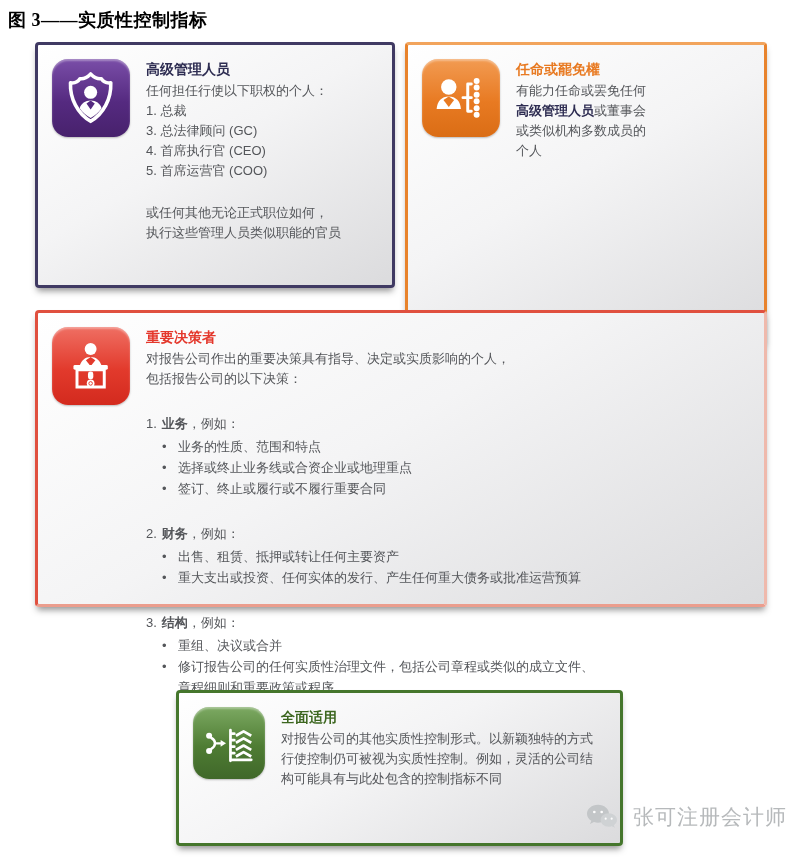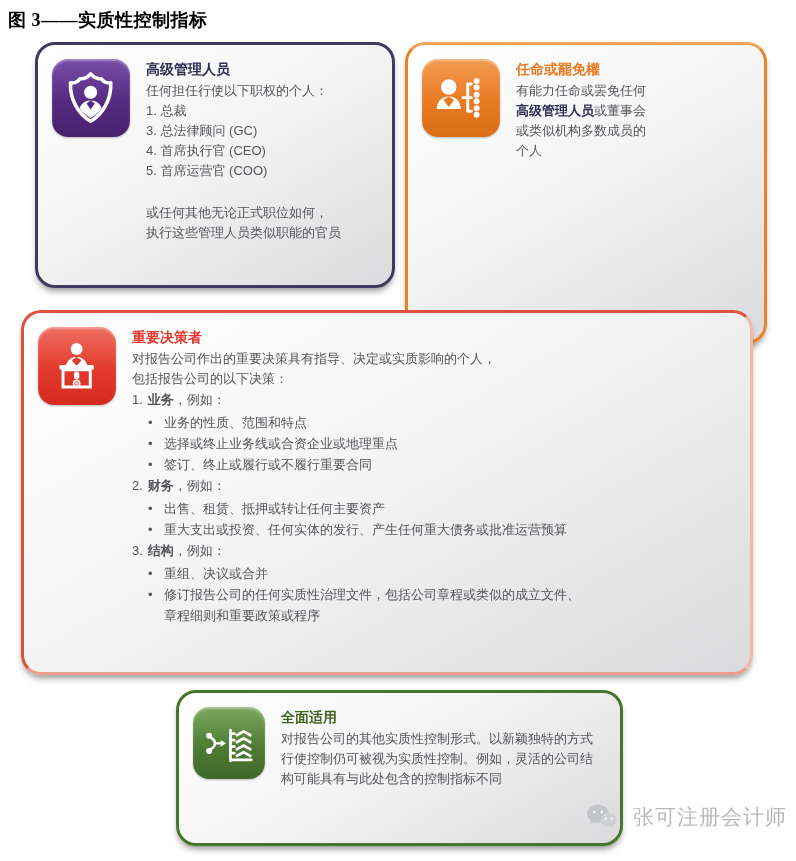--- a/index.html
+++ b/index.html
@@ -6,28 +6,28 @@
   body {
     width:796px; height:861px; background:#ffffff; position:relative;
     font-family:"Liberation Sans","DejaVu Sans",sans-serif; overflow:hidden;
   }
   .fig-title {
     position:absolute; left:8px; top:8px;
     font-family:"Liberation Serif","DejaVu Serif",serif;
     font-size:18px; font-weight:700; color:#000; letter-spacing:.5px;
   }
   .card {
-    position:absolute; border-radius:20px;
+    position:absolute; border-radius:4px;
     background:linear-gradient(150deg,#ffffff 0%,#f4f4f5 45%,#dbdbdd 100%);
     box-shadow:0 5px 6px -2px rgba(45,45,45,.5);
     padding:14px 14px 10px 14px; display:flex; align-items:flex-start;
   }
   .card-a { left:35px;  top:42px;  width:360px; height:246px; border:3px solid #403a63; }
   .card-b { left:405px; top:42px;  width:362px; height:302px; border:3px solid #e8832c; border-top-color:#f2a45c; }
-  .card-c { left:21px;  top:310px; width:732px; height:365px; border:3px solid #e0503f; border-right-color:#efb9ac; border-bottom-color:#eb9d8d; }
+  .card-c { left:35px;  top:310px; width:732px; height:297px; border:3px solid #e0503f; border-right-color:#efb9ac; border-bottom-color:#eb9d8d; }
   .card-d { left:176px; top:690px; width:447px; height:156px; border:3px solid #45762c; }
   .icon-tile {
     width:78px; height:78px; border-radius:16px; flex:0 0 auto;
     display:flex; align-items:center; justify-content:center;
     box-shadow:inset 0 2px 2px rgba(255,255,255,.35), 0 1px 2px rgba(0,0,0,.25);
     margin-right:16px;
   }
   .tile-purple { background:linear-gradient(180deg,#7a4ea8 0%,#552a80 55%,#47216c 100%); }
   .tile-orange { background:linear-gradient(180deg,#f29b52 0%,#e87a22 55%,#da6d15 100%); }
   .tile-red    { background:linear-gradient(180deg,#ef6f63 0%,#e23a2c 55%,#d32a1e 100%); }
@@ -35,21 +35,21 @@
   .icon-tile svg { width:76%; height:76%; }
   .card-text { flex:1 1 auto; color:#54565a; font-size:13px; line-height:20px; }
   .card-title { font-size:14px; font-weight:700; line-height:20px; margin-bottom:2px; }
   .t-navy  { color:#2e2d52; }
   .t-orange{ color:#e87a22; }
   .t-red   { color:#e4372b; }
   .t-green { color:#3c661f; }
   .b-navy  { color:#2e2d52; font-weight:700; }
   .ml { white-space:pre-line; }
   .gap-top { margin-top:22px; }
-  .sec { margin-top:1px; }
+  .sec { margin-top:25px; }
   .sec-head .num { margin-right:5px; }
   .sec-head b { color:#54565a; }
   ul.bullets { list-style:none; margin:2px 0 0 14px; }
   ul.bullets li { position:relative; padding-left:18px; line-height:21px; white-space:pre-line; }
   ul.bullets li::before { content:"•"; position:absolute; left:2px; top:0; color:#54565a; }
   .watermark {
     position:absolute; left:585px; top:802px; display:flex; align-items:center; gap:14px;
     color:#b3b6b8; font-size:21px; letter-spacing:1px;
     text-shadow:1px 1px 0 #ffffff; opacity:.95;
   }

